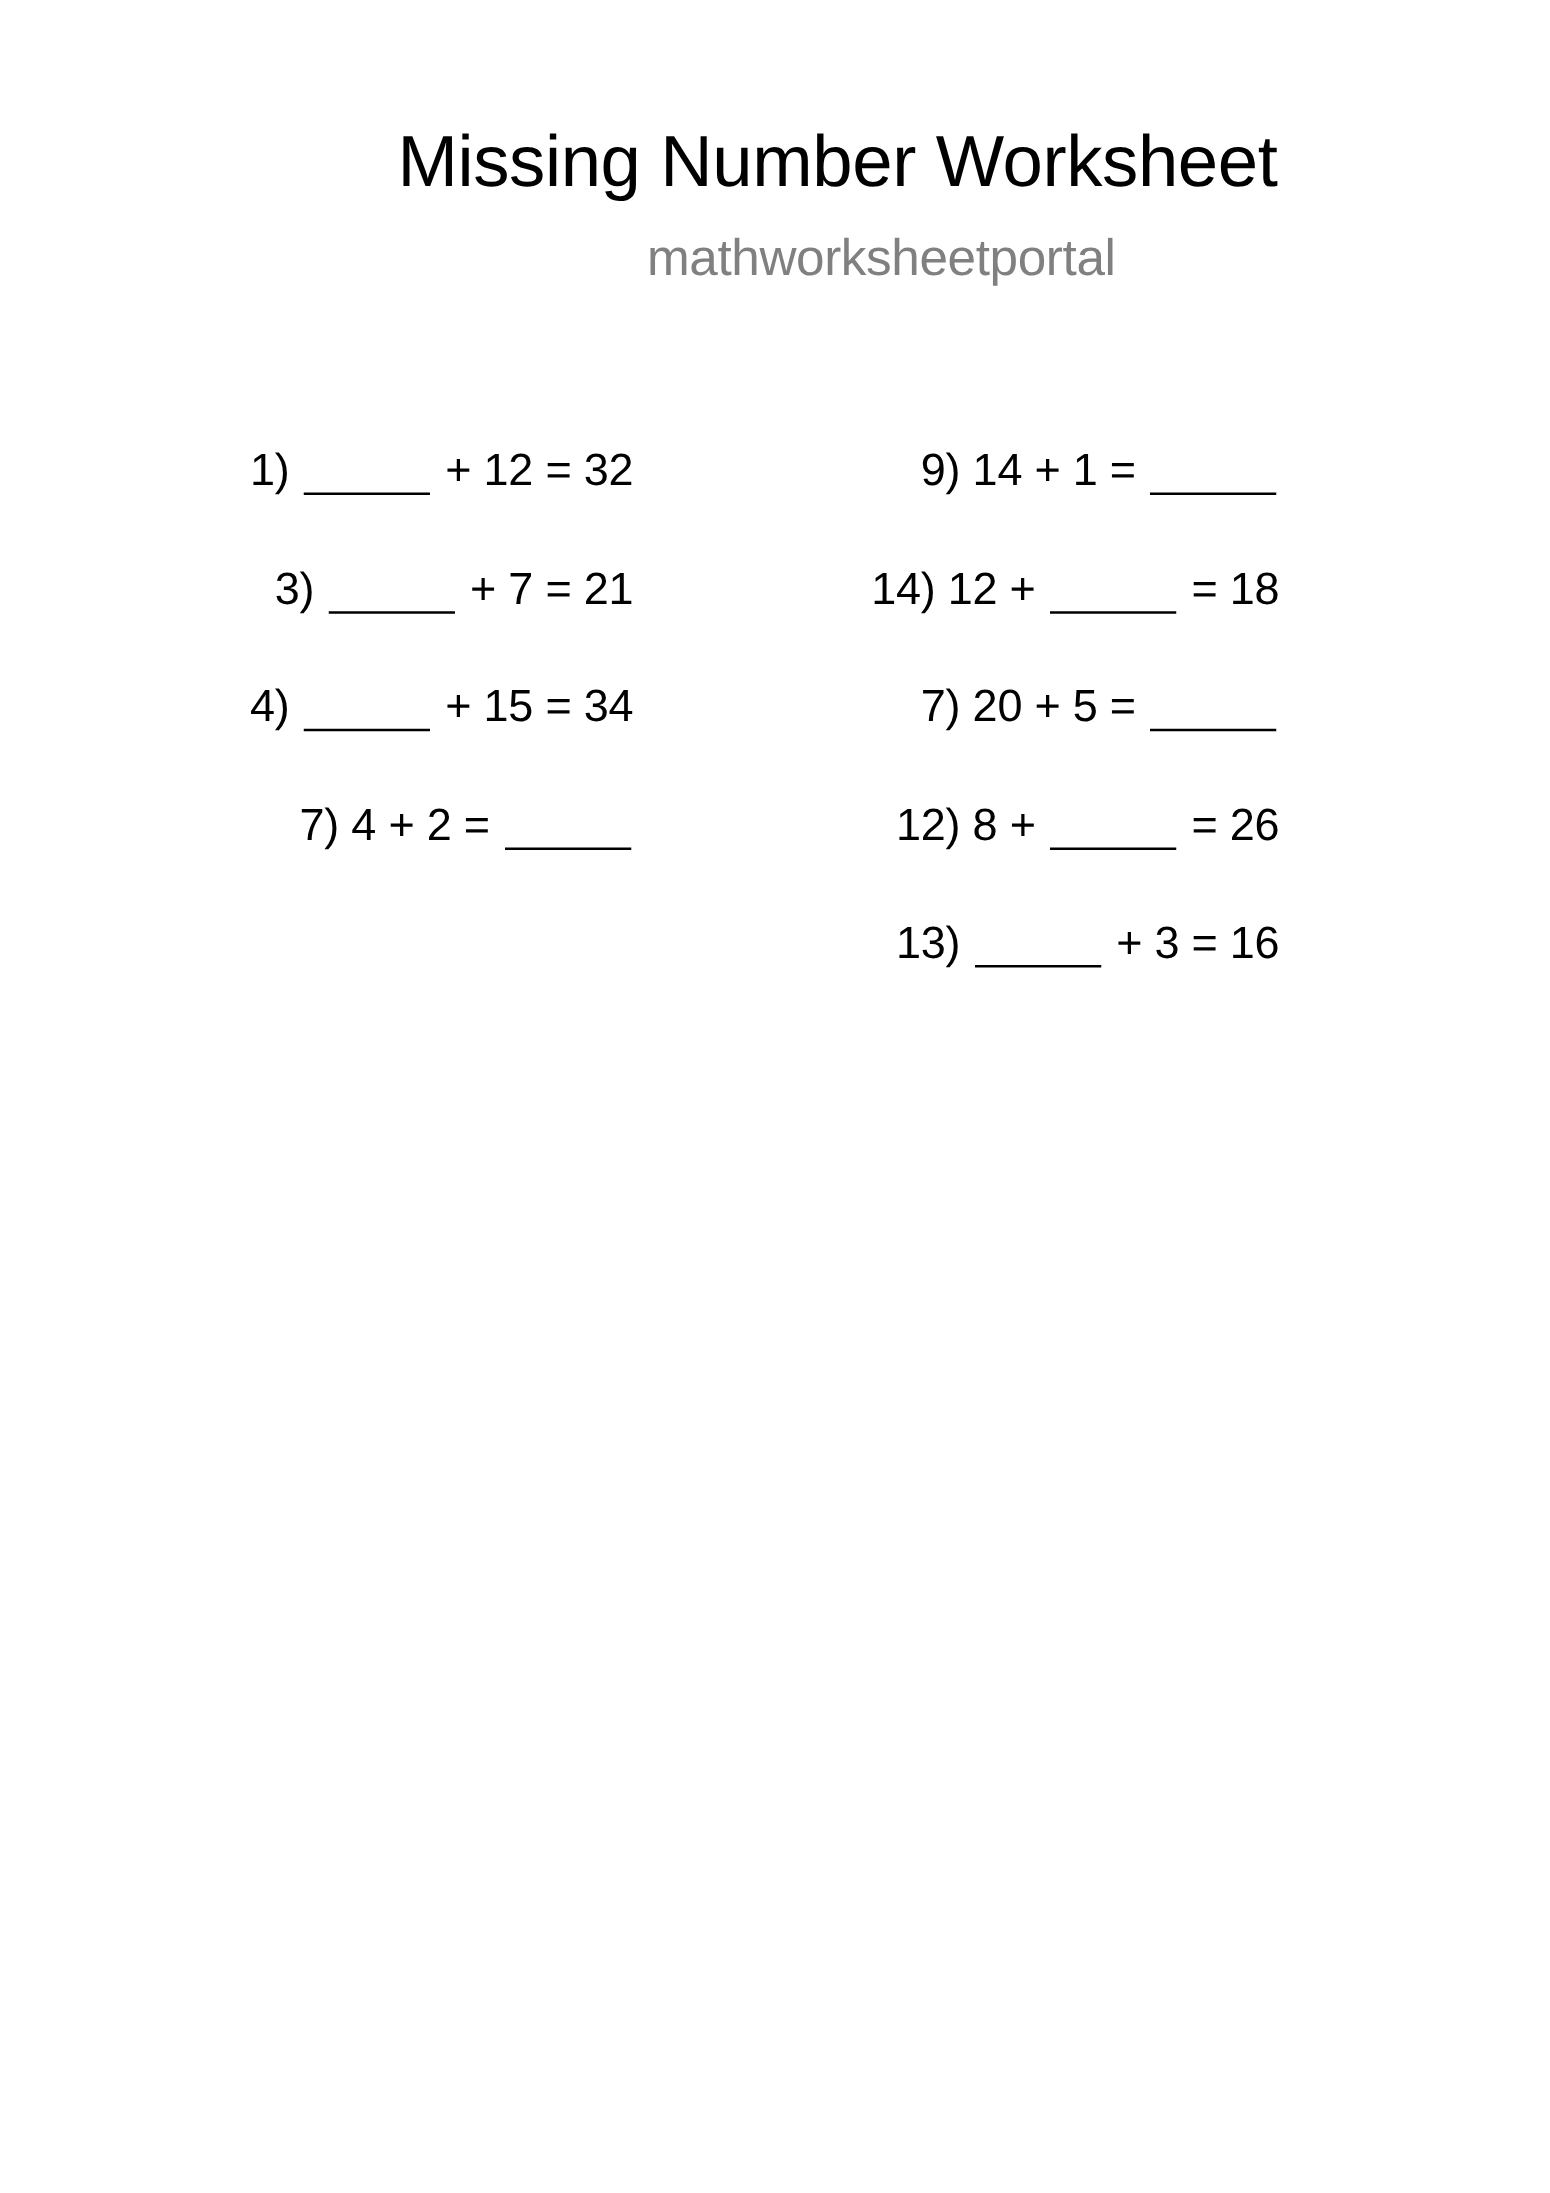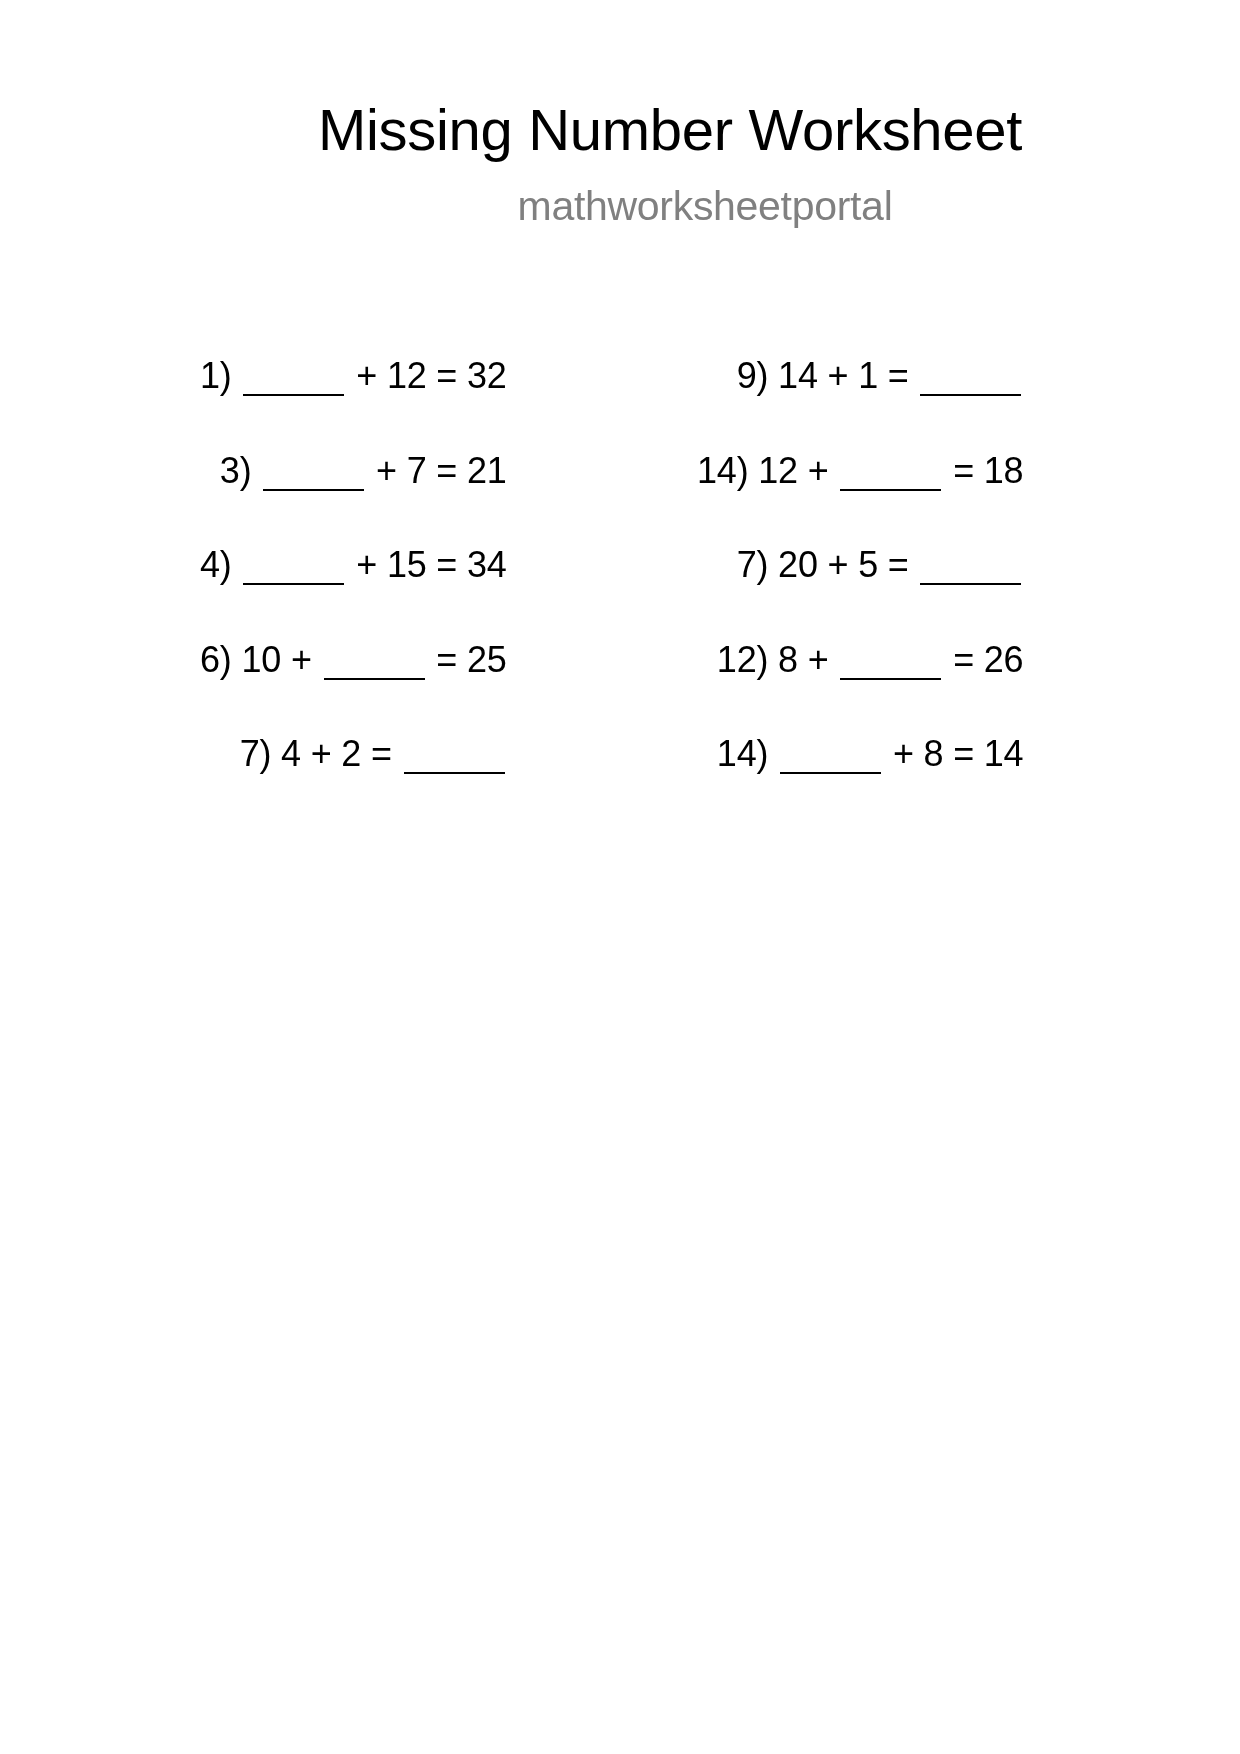--- a/index.html
+++ b/index.html
@@ -67,22 +67,21 @@
 </head>
 <body>
 
 <h1 class="title">Missing Number Worksheet</h1>
 <div class="subtitle">mathworksheetportal</div>
 
 <div class="column left">
     <div class="problem"><span class="num">1)</span> <span class="blank" title="____"></span> <span class="expr">+ 12 = 32</span></div>
     <div class="problem"><span class="num">3)</span> <span class="blank" title="____"></span> <span class="expr">+ 7 = 21</span></div>
     <div class="problem"><span class="num">4)</span> <span class="blank" title="____"></span> <span class="expr">+ 15 = 34</span></div>
-    <div class="problem"><span class="num">6)</span> <span class="expr">10 +</span> <span class="blank" title="____"></span> <span class="expr">= 25</span></div>
     <div class="problem"><span class="num">7)</span> <span class="expr">4 + 2 =</span> <span class="blank" title="____"></span></div>
   </div>
 <div class="column right">
     <div class="problem"><span class="num">9)</span> <span class="expr">14 + 1 =</span> <span class="blank" title="____"></span></div>
     <div class="problem"><span class="num">14)</span> <span class="expr">12 +</span> <span class="blank" title="____"></span> <span class="expr">= 18</span></div>
     <div class="problem"><span class="num">7)</span> <span class="expr">20 + 5 =</span> <span class="blank" title="____"></span></div>
     <div class="problem"><span class="num">12)</span> <span class="expr">8 +</span> <span class="blank" title="____"></span> <span class="expr">= 26</span></div>
-    <div class="problem"><span class="num">14)</span> <span class="blank" title="____"></span> <span class="expr">+ 8 = 14</span></div>
+    <div class="problem"><span class="num">13)</span> <span class="blank" title="____"></span> <span class="expr">+ 3 = 16</span></div>
   </div>
 
 </body></html>

